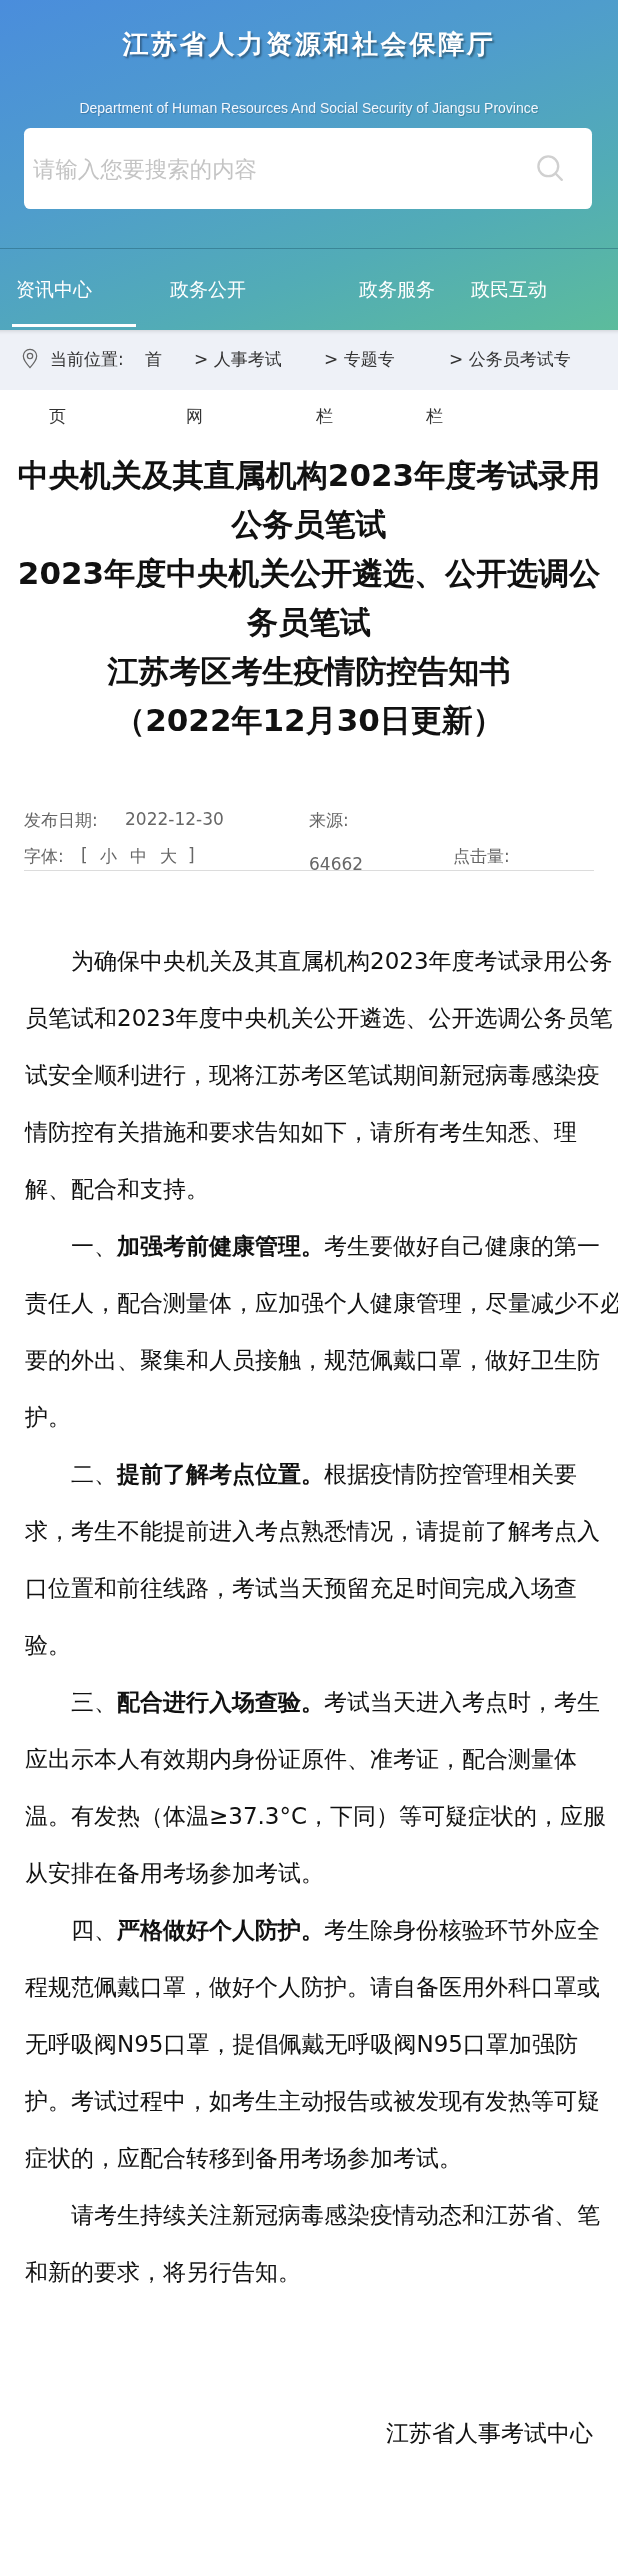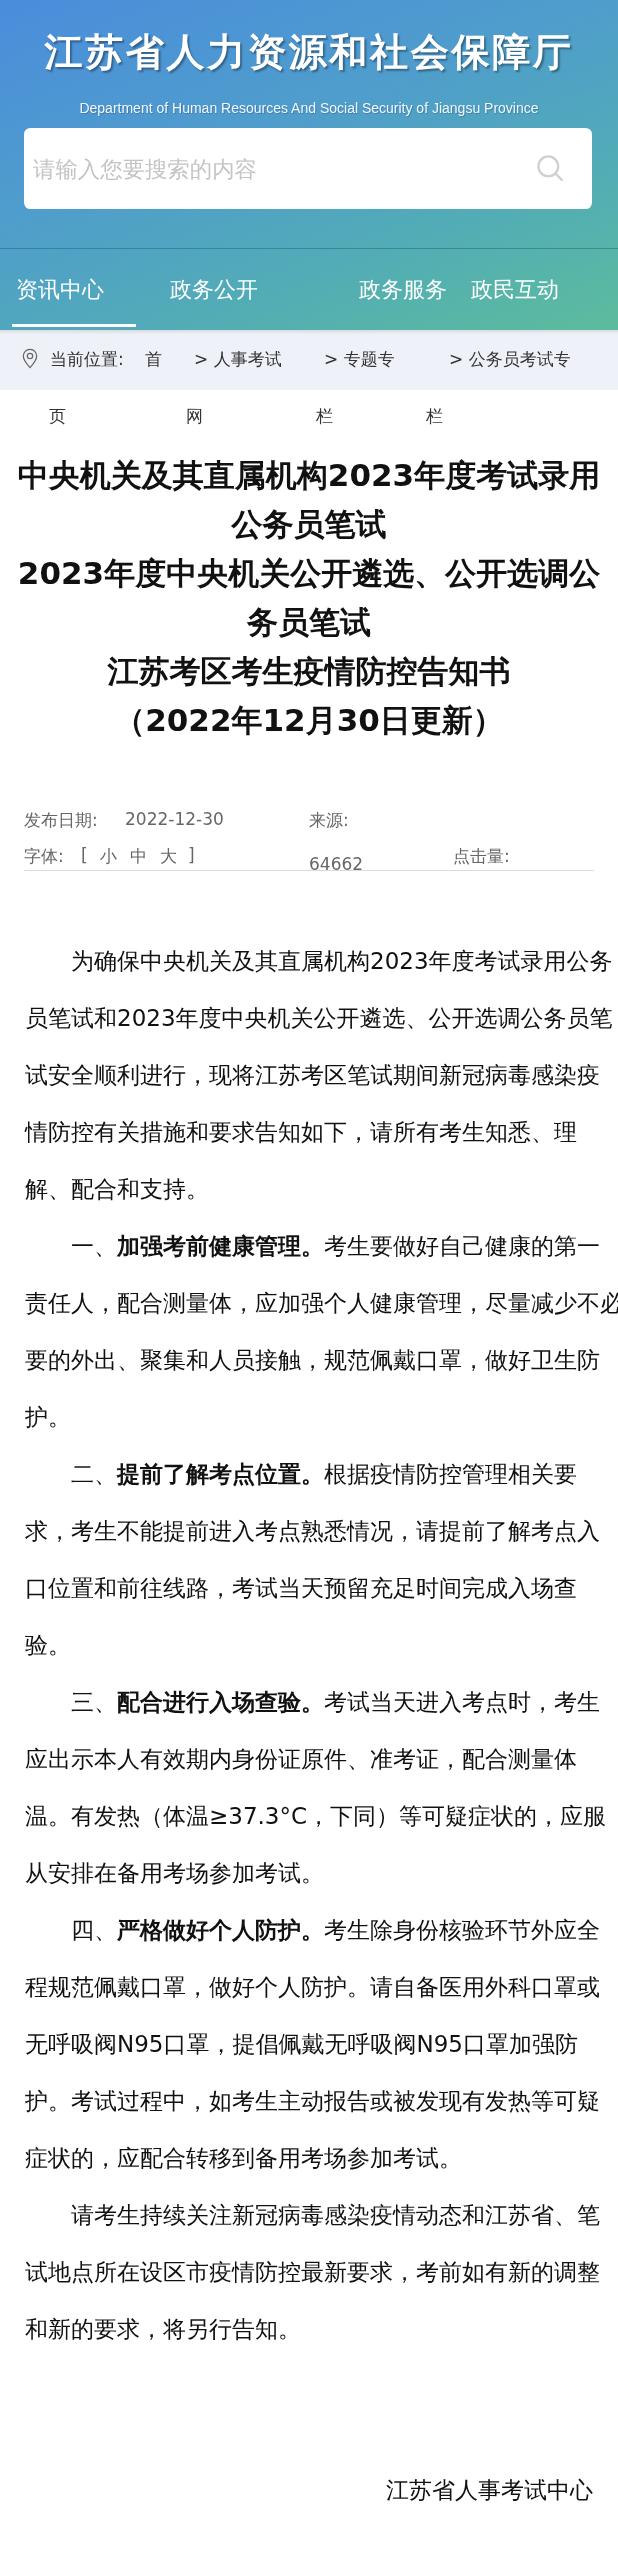--- a/index.html
+++ b/index.html
@@ -5,21 +5,21 @@
   * { margin:0; padding:0; box-sizing:border-box; }
   html, body { width:618px; background:#ffffff; }
   body { font-family: "DejaVu Sans", "Liberation Sans", sans-serif; color:#111; overflow-x:hidden; }
 
   .header {
     position:relative; width:618px; height:330px;
     background: linear-gradient(160deg, #4a8ddc 0%, #4f9dcc 40%, #52acb6 70%, #5cbc9c 100%);
   }
   .site-title {
     position:absolute; left:0; top:27px; width:618px; text-align:center;
-    font-size:38px; font-weight:bold; color:#ffffff; letter-spacing:2.7px;
+    font-size:26px; font-weight:bold; color:#ffffff; letter-spacing:2.7px;
     text-shadow: 1.8px 1.8px 1.8px rgba(0,0,0,0.35);
   }
   .site-subtitle {
     position:absolute; left:0; top:100px; width:618px; text-align:center;
     font-family:"Liberation Sans", sans-serif; font-size:14px; color:#f2f7ff;
     text-shadow: 0.9px 0.9px 0.9px rgba(0,0,0,0.2);
   }
   .search-box {
     position:absolute; left:24px; top:128px; width:568px; height:81px;
     background:#ffffff; border-radius:6.3px; display:flex; align-items:center;
@@ -31,21 +31,21 @@
   }
   .search-input::placeholder { color:#c4c4c4; }
   .search-icon { width:36px; height:36px; margin-right:23px; position:relative; }
   .header-divider { position:absolute; left:0; top:248px; width:618px; height:0.9px; background:rgba(30,90,110,0.45); }
 
   .nav {
     position:absolute; left:0; top:249px; width:618px; height:81px;
     display:flex; align-items:center;
   }
   .nav-tab {
-    position:relative; font-size:22px; color:#ffffff; height:81px; line-height:81px;
+    position:relative; font-size:19px; color:#ffffff; height:81px; line-height:81px;
     cursor:pointer; white-space:nowrap;
   }
   .nav-tab.t0 { position:absolute; left:16px; }
   .nav-tab.t1 { position:absolute; left:170px; }
   .nav-tab.t2 { position:absolute; left:320px;margin-left:39px; }
   .nav-tab.t3 { position:absolute; left:471px; }
   .nav-underline { position:absolute; left:12.5px; top:75px; width:124px; height:2.7px; background:#ffffff; }
 
   .breadcrumb {
     position:relative; width:618px; height:60px; background:#eef1f7;
@@ -196,21 +196,20 @@
   <div>
     <span class="body-line"><span class="indent"></span><span>四、</span><b>严格做好个人防护。</b><span>考生除身份核验环节外应全</span></span>
     <span class="body-line">程规范佩戴口罩，做好个人防护。请自备医用外科口罩或</span>
     <span class="body-line">无呼吸阀N95口罩，提倡佩戴无呼吸阀N95口罩加强防</span>
     <span class="body-line">护。考试过程中，如考生主动报告或被发现有发热等可疑</span>
     <span class="body-line">症状的，应配合转移到备用考场参加考试。</span>
   </div>
 
   <div>
     <span class="body-line"><span class="indent"></span><span>请考生持续关注新冠病毒感染疫情动态和江苏省、笔</span></span>
-    <span class="body-line">试地点所在设区市疫情防控最新要求，考前如有新的调整</span>
     <span class="body-line">和新的要求，将另行告知。</span>
   </div>
 </div>
 
 <div class="signature">
   <span class="sig-text">江苏省人事考试中心</span>
   <div class="watermark" style="left:246px;">
     <span class="wm-icon">
       <svg width="20" height="16" viewBox="0 0 22 18">
         <ellipse cx="9" cy="11" rx="8" ry="5.5" fill="none" stroke="#cfcfcf" stroke-width="1.6"></ellipse>

